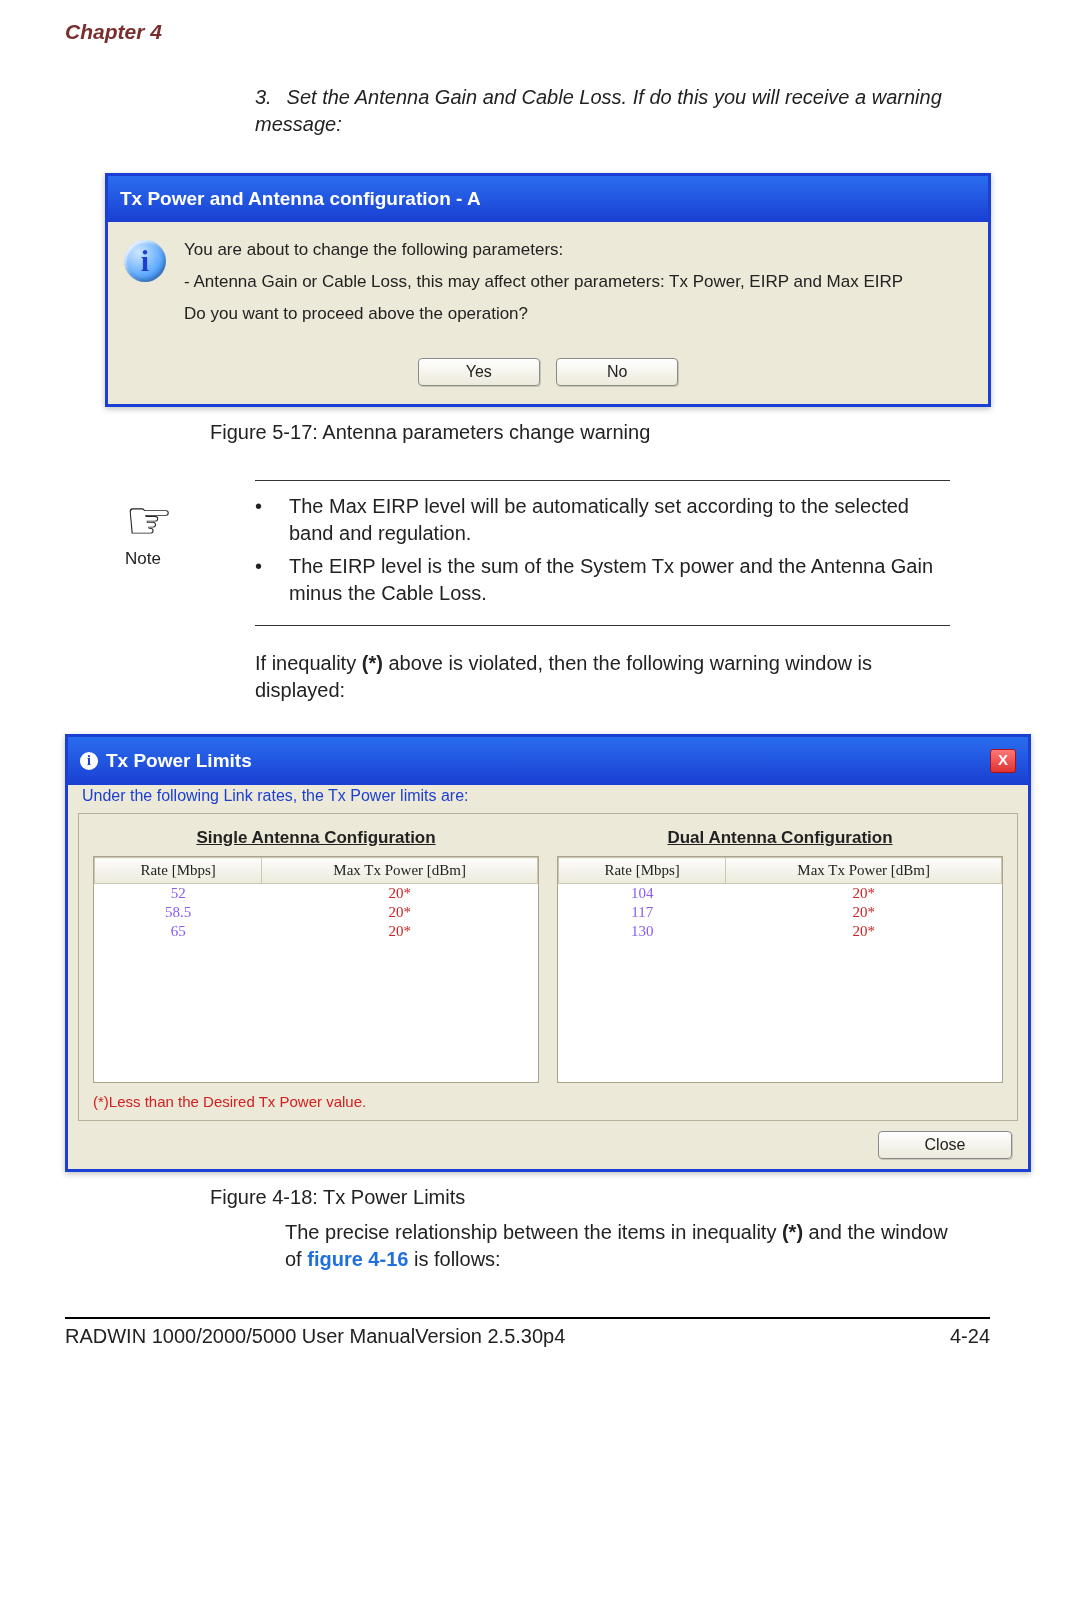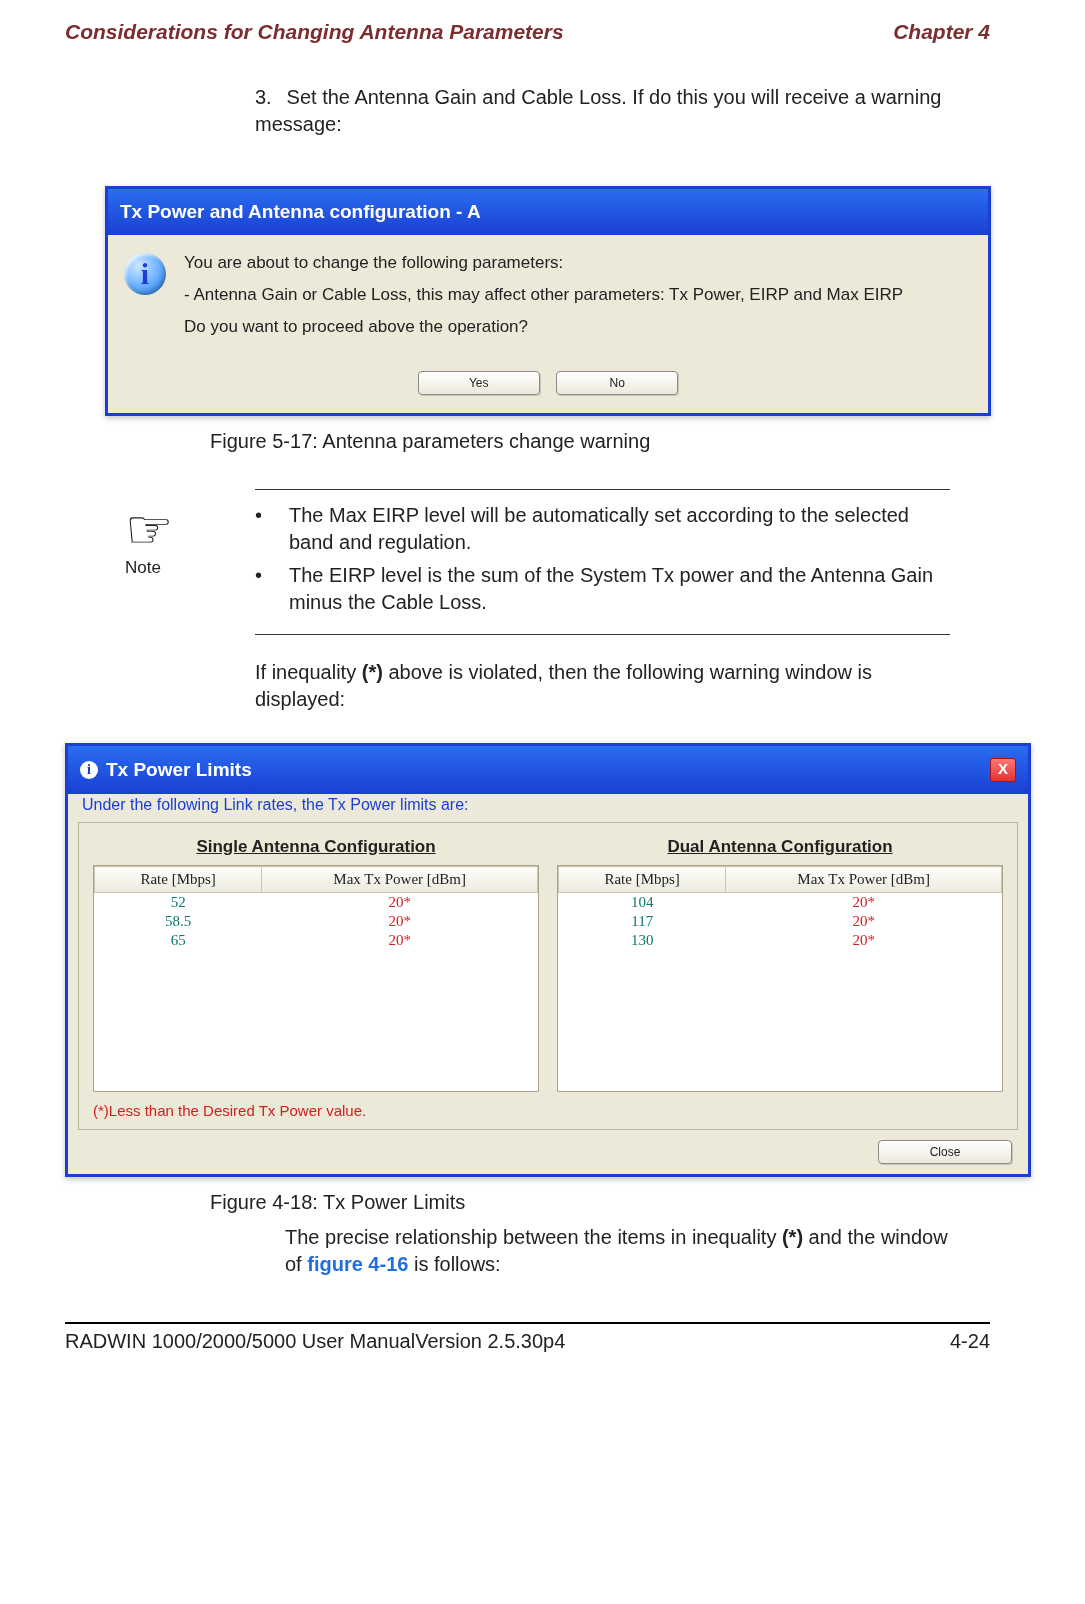--- a/index.html
+++ b/index.html
@@ -23,21 +23,22 @@
     font-style: italic;
     font-size: 21px;
     margin-bottom: 40px;
   }
   .body-text {
     font-size: 20px;
     line-height: 1.35;
   }
   .step {
     margin-left: 190px;
-    margin-bottom: 48px;
+    margin-bottom: 35px;
+    font-style: italic;
   }
   .step .num {
     display: inline-block;
     width: 26px;
   }
   .step .txt {
     display: inline;
   }
   
   .dialog1-wrap {
@@ -96,21 +97,21 @@
   }
   .xp-btn {
     display: inline-block;
     min-width: 88px;
     padding: 4px 16px;
     margin: 0 6px;
     background: linear-gradient(#ffffff,#eceadb);
     border: 1px solid #8a8a8a;
     border-radius: 4px;
     font-family: Tahoma, Arial, sans-serif;
-    font-size: 12px;
+    font-size: 16px;
     box-shadow: 1px 1px 0 rgba(0,0,0,.15);
     text-align: center;
   }
   .caption {
     font-size: 20px;
     margin: 14px 0 36px 145px;
   }
   
   .note-block {
     margin-left: 60px;
@@ -233,21 +234,21 @@
     background: linear-gradient(#fdfdfb,#eceadb);
     border: 1px solid #c9c6b4;
     font-weight: normal;
     padding: 4px 6px;
     color: #222;
   }
   .grid td {
     padding: 1px 6px;
     text-align: center;
   }
-  .grid td.rate { color:#0f766e; }
+  .grid td.rate { color:#8b5cf6; }
   .grid td.pwr  { color:#d02020; }
   .footnote {
     color: #d02020;
     font-family: Tahoma, Arial, sans-serif;
     font-size: 15px;
     margin-top: 10px;
   }
   .close-row {
     text-align: right;
     margin-top: 10px;
@@ -273,21 +274,20 @@
     justify-content: space-between;
     font-size: 20px;
   }
 </style>
 </head>
 <body>
 
 <div class="page">
 
   <div class="header">
-    <span>Considerations for Changing Antenna Parameters</span>
     <span>Chapter 4</span>
   </div>
 
   <div class="step body-text">
     <span class="num">3.</span>
     <span class="txt">Set the Antenna Gain and Cable Loss. If do this you will receive a warning message:</span>
   </div>
 
   <div class="dialog1-wrap">
     <div class="xp-dialog dialog1">

